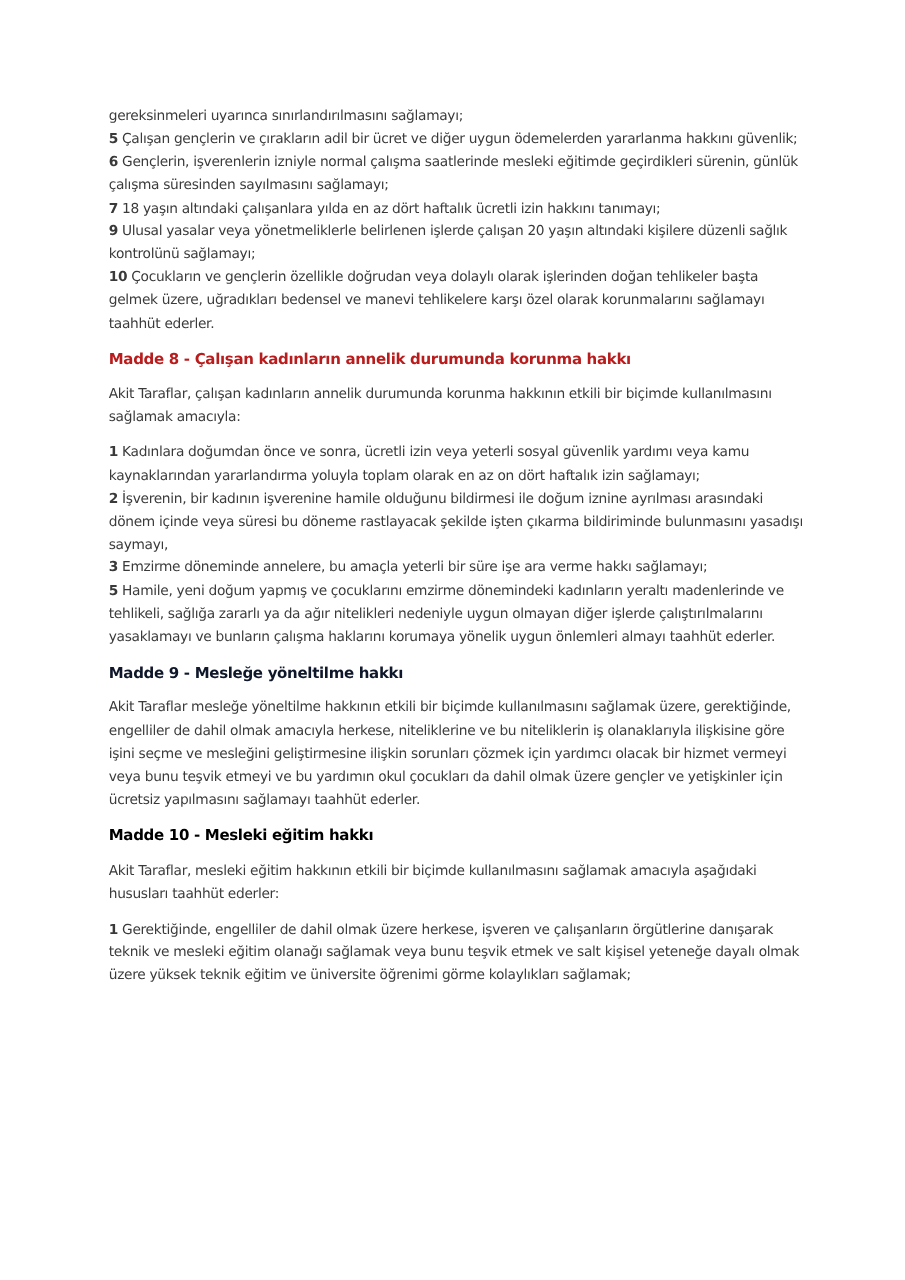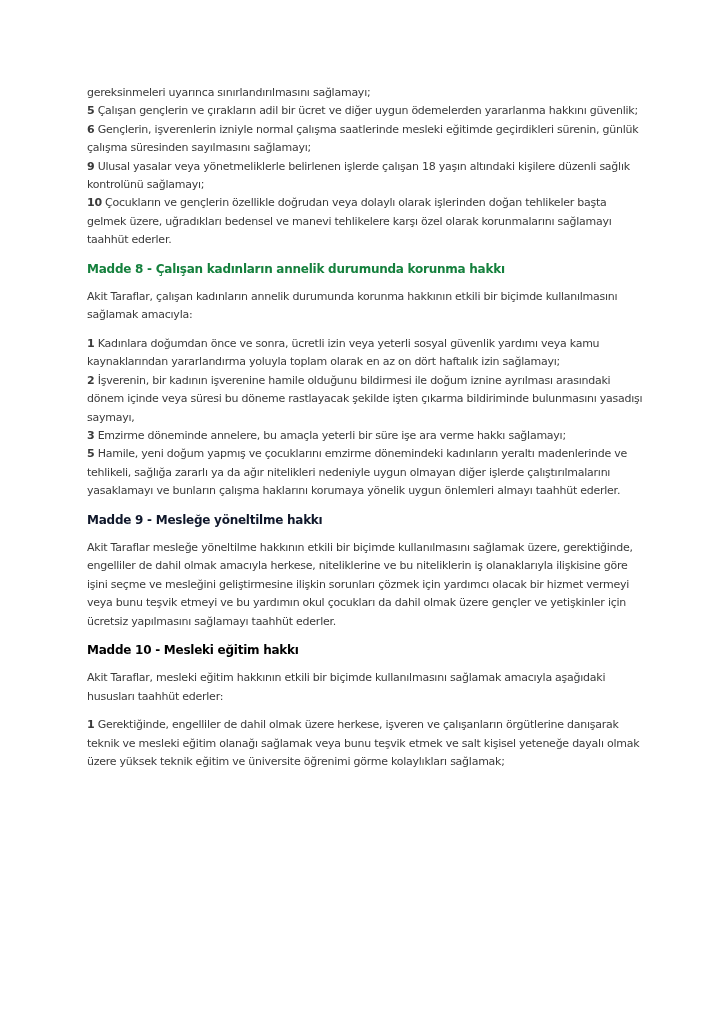--- a/index.html
+++ b/index.html
@@ -47,25 +47,26 @@
 </head>
 <body style="background: rgb(255, 255, 255);">
 
 <main class="page">
   <section class="content" style="color: rgb(58, 58, 58);">
 
     <div class="list-block">
       <div class="line"><span>gereksinmeleri uyarınca sınırlandırılmasını sağlamayı;</span></div>
       <div class="line"><b class="num">5</b> <span>Çalışan gençlerin ve çırakların adil bir ücret ve diğer uygun ödemelerden yararlanma hakkını güvenlik;</span></div>
       <div class="line"><b class="num">6</b> <span>Gençlerin, işverenlerin izniyle normal çalışma saatlerinde mesleki eğitimde geçirdikleri sürenin, günlük çalışma süresinden sayılmasını sağlamayı;</span></div>
-      <div class="line"><b class="num">9</b> <span>Ulusal yasalar veya yönetmeliklerle belirlenen işlerde çalışan 18 yaşın altındaki kişilere düzenli sağlık kontrolünü sağlamayı;</span></div>
+      <div class="line"><b class="num">7</b> <span>18 yaşın altındaki çalışanlara yılda en az dört haftalık ücretli izin hakkını tanımayı;</span></div>
+      <div class="line"><b class="num">9</b> <span>Ulusal yasalar veya yönetmeliklerle belirlenen işlerde çalışan 20 yaşın altındaki kişilere düzenli sağlık kontrolünü sağlamayı;</span></div>
       <div class="line"><b class="num">10</b> <span>Çocukların ve gençlerin özellikle doğrudan veya dolaylı olarak işlerinden doğan tehlikeler başta gelmek üzere, uğradıkları bedensel ve manevi tehlikelere karşı özel olarak korunmalarını sağlamayı taahhüt ederler.</span></div>
     </div>
 
-    <h2 class="heading" style="color: #15803d;">Madde 8 - Çalışan kadınların annelik durumunda korunma hakkı</h2>
+    <h2 class="heading" style="color: #b91c1c;">Madde 8 - Çalışan kadınların annelik durumunda korunma hakkı</h2>
 
     <p class="para">Akit Taraflar, çalışan kadınların annelik durumunda korunma hakkının etkili bir biçimde kullanılmasını sağlamak amacıyla:</p>
 
     <div class="list-block">
       <div class="line"><b class="num">1</b> <span>Kadınlara doğumdan önce ve sonra, ücretli izin veya yeterli sosyal güvenlik yardımı veya kamu kaynaklarından yararlandırma yoluyla toplam olarak en az on dört haftalık izin sağlamayı;</span></div>
       <div class="line"><b class="num">2</b> <span>İşverenin, bir kadının işverenine hamile olduğunu bildirmesi ile doğum iznine ayrılması arasındaki dönem içinde veya süresi bu döneme rastlayacak şekilde işten çıkarma bildiriminde bulunmasını yasadışı saymayı,</span></div>
       <div class="line"><b class="num">3</b> <span>Emzirme döneminde annelere, bu amaçla yeterli bir süre işe ara verme hakkı sağlamayı;</span></div>
       <div class="line"><b class="num">5</b> <span>Hamile, yeni doğum yapmış ve çocuklarını emzirme dönemindeki kadınların yeraltı madenlerinde ve tehlikeli, sağlığa zararlı ya da ağır nitelikleri nedeniyle uygun olmayan diğer işlerde çalıştırılmalarını yasaklamayı ve bunların çalışma haklarını korumaya yönelik uygun önlemleri almayı taahhüt ederler.</span></div>
     </div>
 

